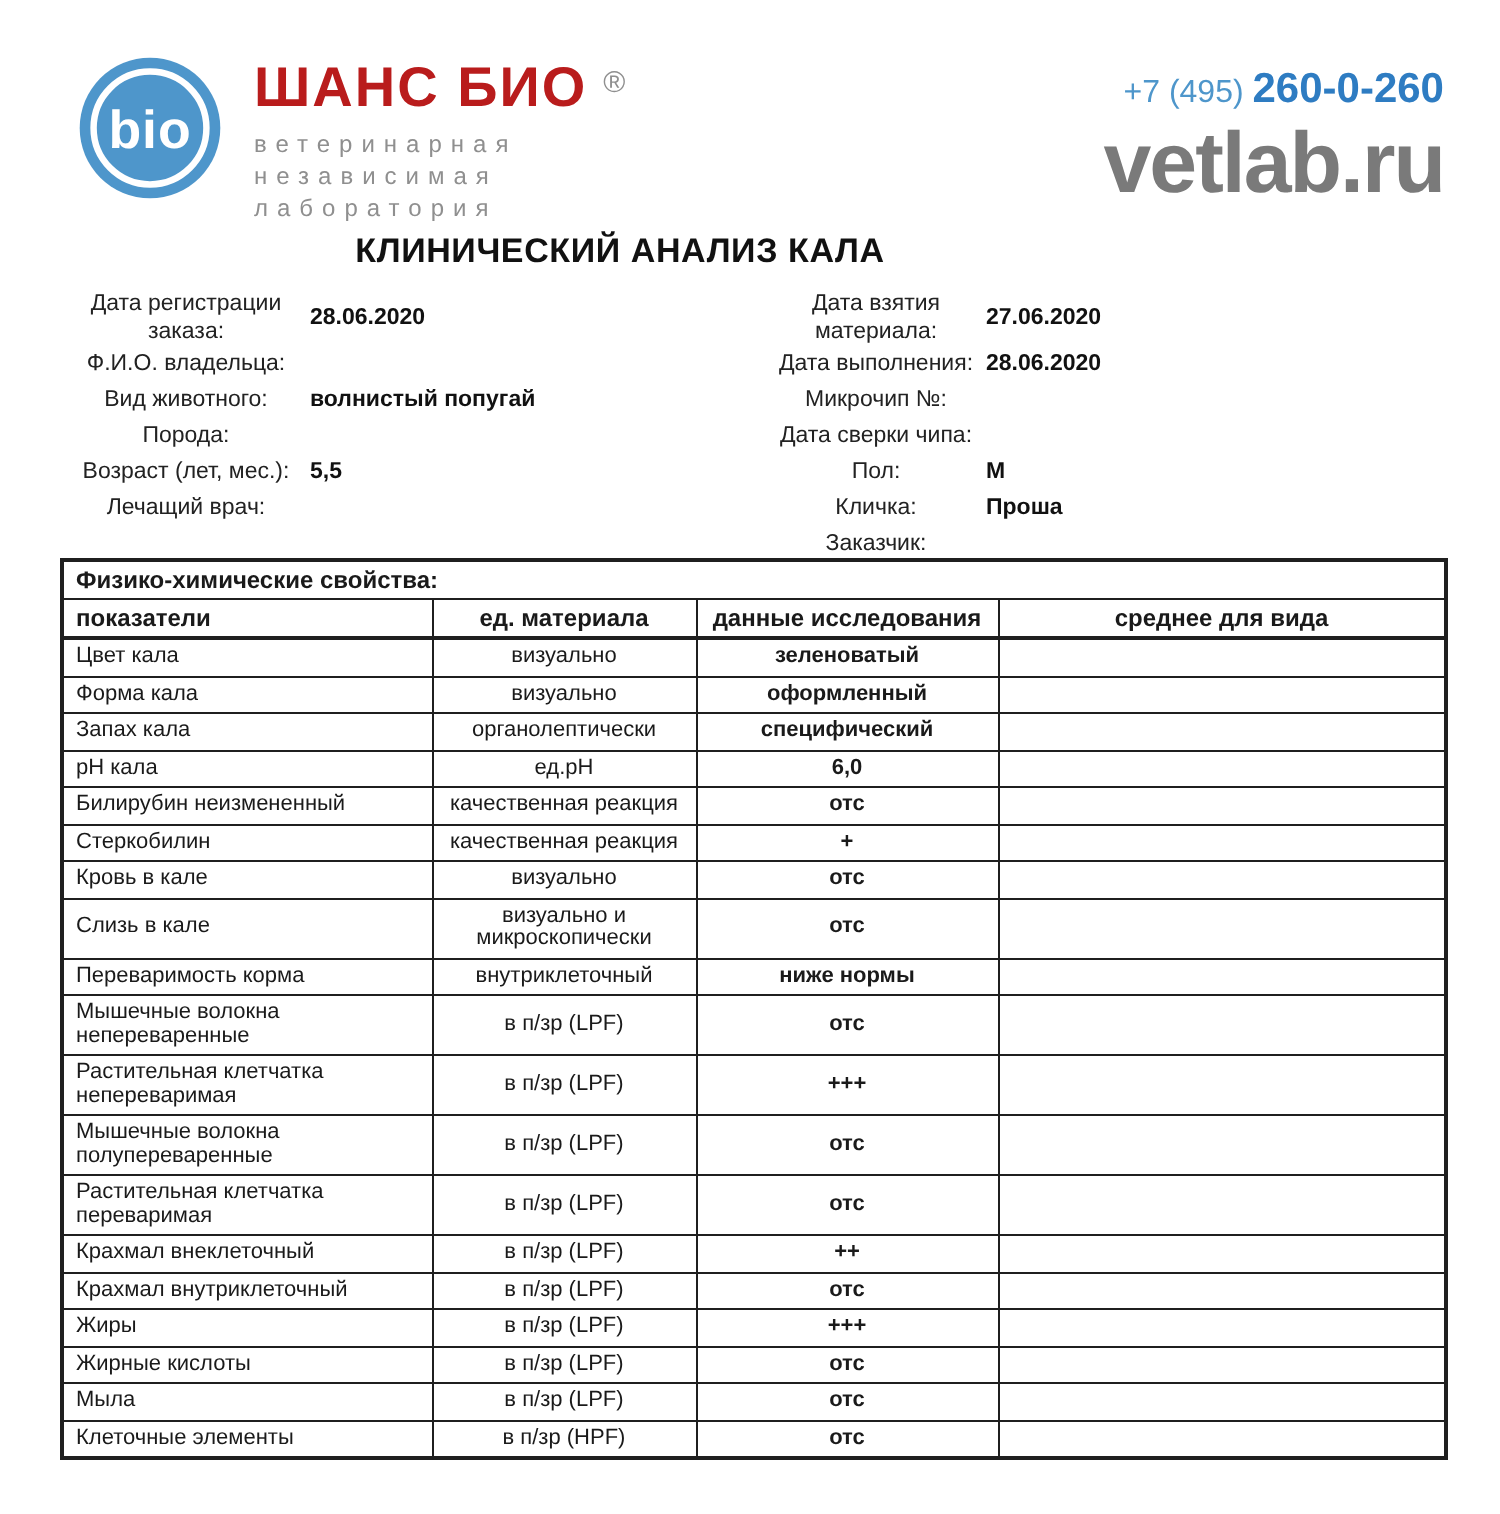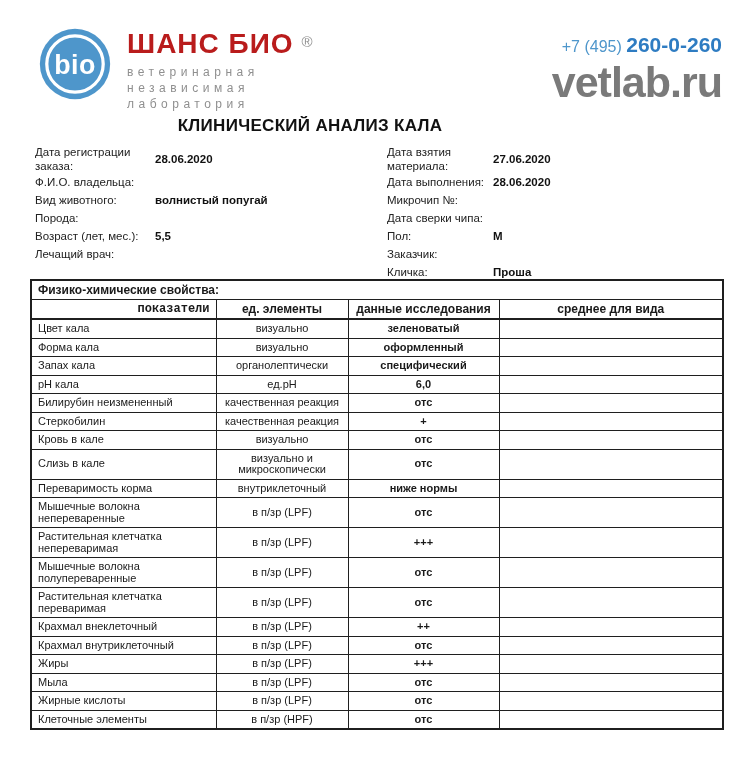--- a/index.html
+++ b/index.html
@@ -24,34 +24,34 @@
   .phone-prefix { color:#4e96cb; font-size:16px; }
   .phone-number { color:#2e7cc2; font-size:21px; font-weight:bold; }
   .website { color:#7a7a7a; font-size:43px; font-weight:bold; line-height:46px; letter-spacing:-1px; margin-top:2px; }
   
   .report-title {
     position:absolute; top:116px; left:30px; right:28px;
     text-align:center; padding-right:132px;
     font-size:17px; font-weight:bold; letter-spacing:0.3px; color:#111;
   }
   
-  .meta { position:absolute; top:145px; left:35px; right:20px; display:flex; }
+  .meta { position:absolute; top:145px; left:35px; right:20px; display:flex;text-align:center; }
   .meta-col { width:352px; }
   .meta-col.right { flex:1; }
   .meta-row { display:flex; align-items:center; min-height:18px; }
   .meta-label { font-size:11.5px; line-height:14px; color:#222; flex-shrink:0; width:120px; padding-right:4px; }
   .meta-col.right .meta-label { width:106px; }
   .meta-value { font-size:11.5px; font-weight:bold; color:#111; line-height:14px; }
   
   .results { position:absolute; top:279px; left:30px; width:640px; }
   table { width:692px; border-collapse:collapse; table-layout:fixed; border:2px solid #1f1f1f; }
   td, th { border:1px solid #1f1f1f; vertical-align:middle; overflow:hidden; }
   .section-cell { font-size:12px; font-weight:bold; text-align:left; padding:2px 6px; height:18px; }
   th.col-h { font-size:12px; font-weight:bold; padding:2px 6px; height:18px; border-bottom-width:2px; }
-  th.c0 { text-align:right;font-family:Liberation Mono, monospace; }
+  th.c0 { text-align:left; }
   th.c1, th.c2, th.c3 { text-align:center; }
   td.c0 { font-size:11px; line-height:11.5px; text-align:left; padding:3px 6px; }
   td.c1 { font-size:11px; line-height:11.5px; text-align:center; padding:3px 8px; }
   td.c2 { font-size:11px; line-height:11.5px; text-align:center; font-weight:bold; padding:3px 6px; }
   td.c3 { padding:3px 6px; }
 </style>
 </head>
 <body>
 
 <div class="page">
@@ -127,45 +127,45 @@
         </div>
         <div class="meta-row">
           <div class="meta-label">Дата сверки чипа:</div>
           <div class="meta-value"></div>
         </div>
         <div class="meta-row">
           <div class="meta-label">Пол:</div>
           <div class="meta-value">М</div>
         </div>
         <div class="meta-row">
-          <div class="meta-label">Заказчик:</div>
-          <div class="meta-value"></div>
-        </div>
-        <div class="meta-row">
           <div class="meta-label">Кличка:</div>
           <div class="meta-value">Проша</div>
+        </div>
+        <div class="meta-row">
+          <div class="meta-label">Заказчик:</div>
+          <div class="meta-value"></div>
         </div>
       </div>
   </div>
 
   <div class="results">
     <table>
       <colgroup>
         <col style="width:185px">
           <col style="width:132px">
           <col style="width:151px">
           <col style="width:224px">
       </colgroup>
       <tbody>
         <tr>
           <td class="section-cell" colspan="4">Физико-химические свойства:</td>
         </tr>
         <tr id="col-headers">
             <th class="col-h c0">показатели</th>
-            <th class="col-h c1">ед. элементы</th>
+            <th class="col-h c1">ед. материала</th>
             <th class="col-h c2">данные исследования</th>
             <th class="col-h c3">среднее для вида</th>
           </tr>
       </tbody>
       <tbody id="table-body">
           <tr class="data-row">
             <td class="c0">Цвет кала</td>
             <td class="c1">визуально</td>
             <td class="c2">зеленоватый</td>
             <td class="c3"></td>
@@ -254,27 +254,27 @@
             <td class="c2">отс</td>
             <td class="c3"></td>
           </tr>
           <tr class="data-row">
             <td class="c0">Жиры</td>
             <td class="c1">в п/зр (LPF)</td>
             <td class="c2">+++</td>
             <td class="c3"></td>
           </tr>
           <tr class="data-row">
+            <td class="c0">Жирные кислоты</td>
+            <td class="c1">в п/зр (LPF)</td>
+            <td class="c2">отс</td>
+            <td class="c3"></td>
+          </tr>
+          <tr class="data-row">
             <td class="c0">Мыла</td>
-            <td class="c1">в п/зр (LPF)</td>
-            <td class="c2">отс</td>
-            <td class="c3"></td>
-          </tr>
-          <tr class="data-row">
-            <td class="c0">Жирные кислоты</td>
             <td class="c1">в п/зр (LPF)</td>
             <td class="c2">отс</td>
             <td class="c3"></td>
           </tr>
           <tr class="data-row">
             <td class="c0">Клеточные элементы</td>
             <td class="c1">в п/зр (HPF)</td>
             <td class="c2">отс</td>
             <td class="c3"></td>
           </tr>

